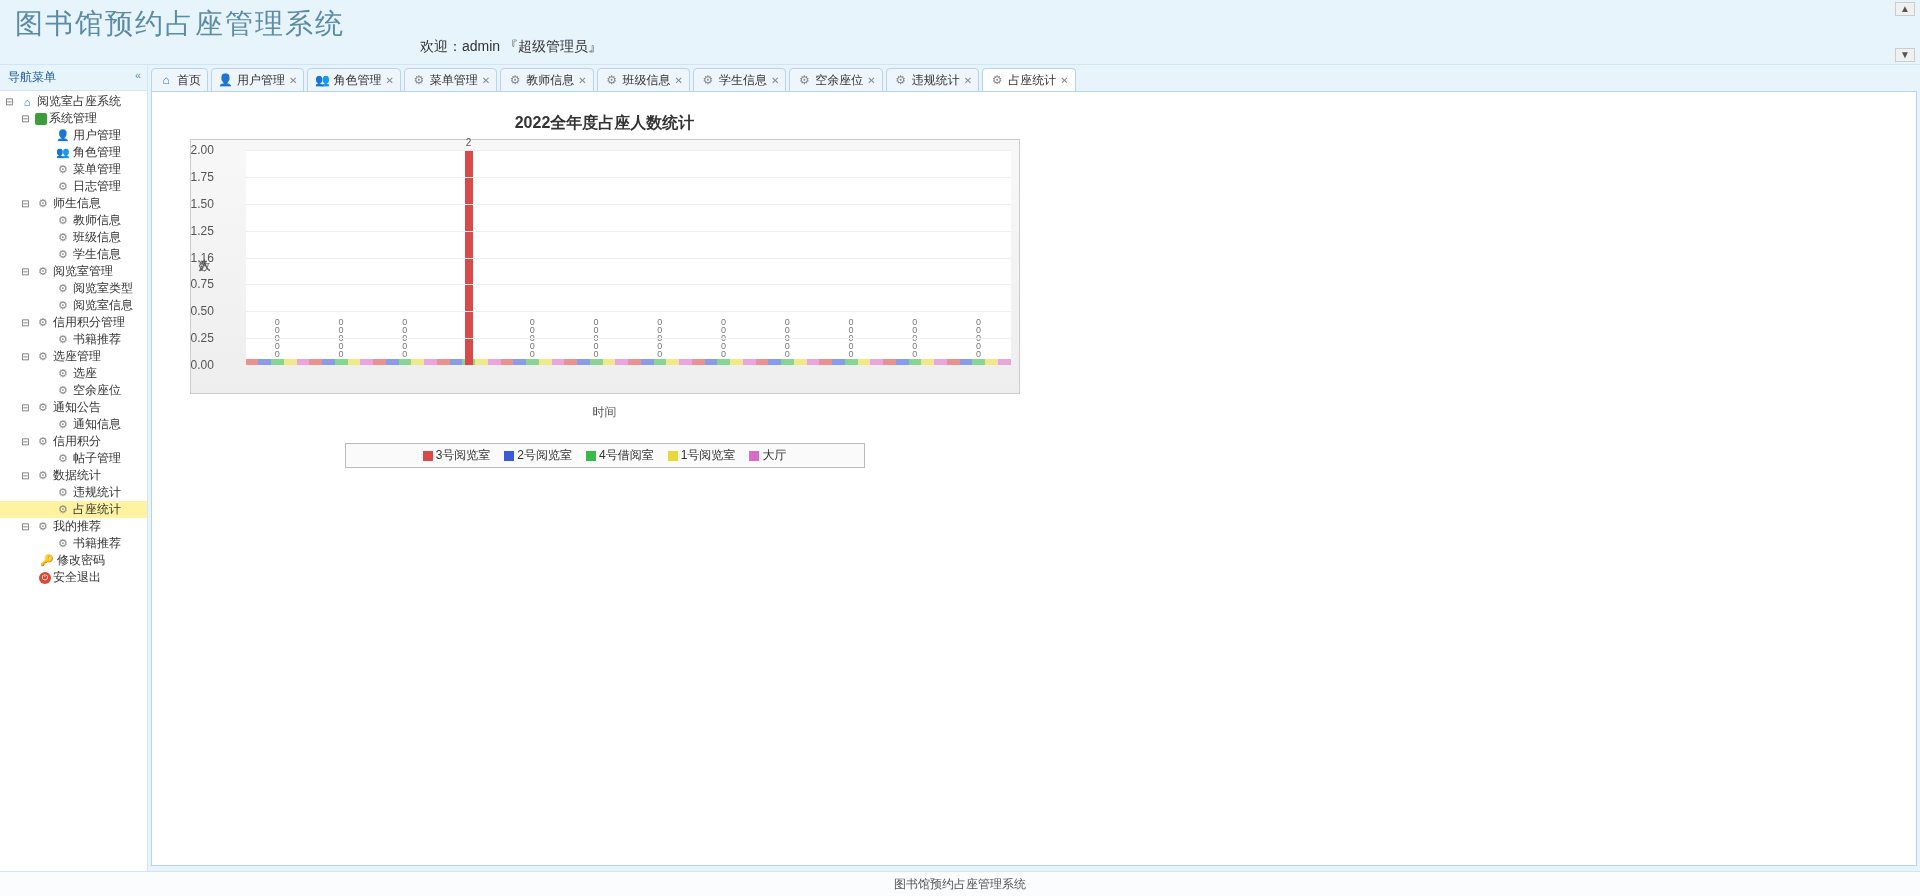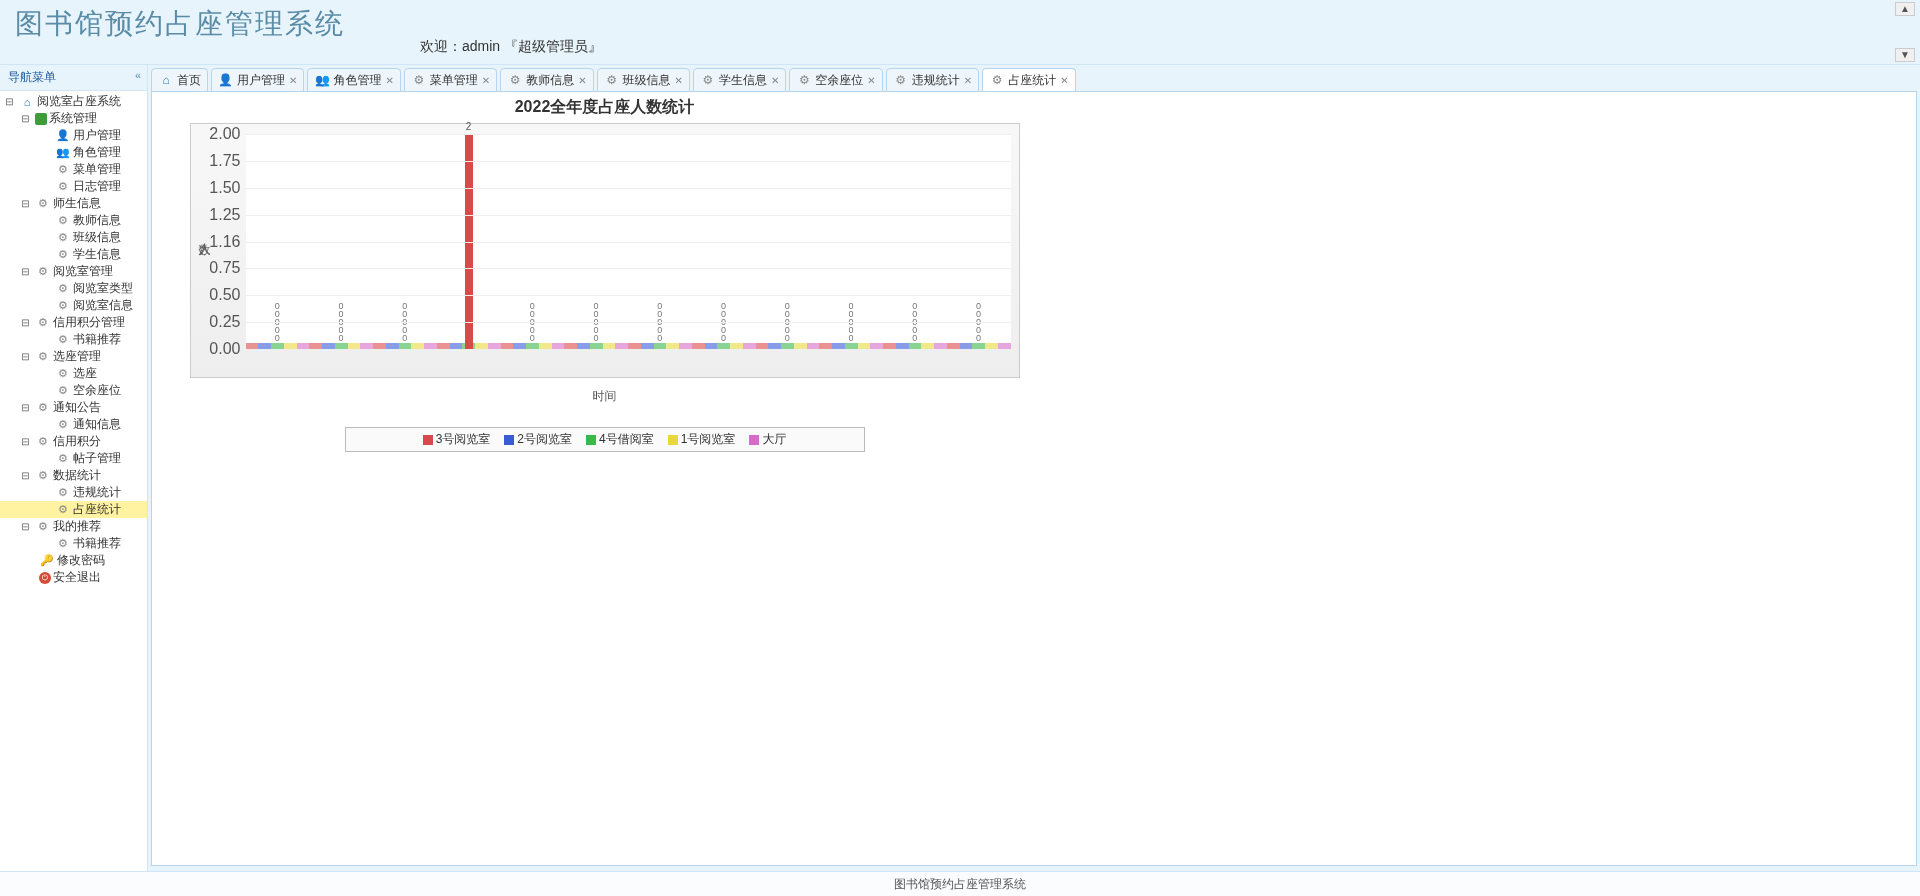--- a/index.html
+++ b/index.html
@@ -26,26 +26,26 @@
 .ic-gear { color:#888; }
 .ic-exit { background:#d84a38; border-radius:50%; width:12px; height:12px; color:#fff; font-size:8px; line-height:12px; text-align:center; }
 .ic-key { color:#c9a227; }
 .main { flex:1; background:#e8f4fb; padding:3px; position:relative; }
 .tabs { display:flex; gap:3px; height:24px; }
 .tab { background:#eef5fb; border:1px solid #b8d4ea; border-radius:4px 4px 0 0; padding:0 6px; display:flex; align-items:center; font-size:12px; cursor:pointer; }
 .tab.active { background:#fff; border-bottom-color:#fff; }
 .tab .tic { width:16px; height:16px; margin-right:3px; display:inline-flex; align-items:center; justify-content:center; }
 .tab .cls { margin-left:4px; color:#888; font-size:10px; }
 .content { background:#fff; border:1px solid #b8d4ea; height:775px; margin-top:-1px; position:relative; }
-.chart-wrap { position:absolute; left:10px; top:5px; width:885px; }
+.chart-wrap { position:absolute; left:10px; top:21px; width:885px; }
 .ct-title { text-align:center; font-size:16px; font-weight:bold; color:#333; }
 .ct-sub { text-align:center; font-size:12px; color:#555; margin-top:2px; }
 .plot { position:relative; width:830px; height:255px; margin:5px auto 0; background:linear-gradient(#f8f8f8,#eeeeee); border:1px solid #ccc; }
 .grid { position:absolute; left:55px; top:10px; width:765px; height:215px; background:#fff; }
-.ytick { position:absolute; left:0; width:50px; text-align:right; font-size:16px; color:#555; transform:translateY(-50%); }
+.ytick { position:absolute; left:0; width:50px; text-align:left; font-size:12px; color:#555; transform:translateY(-50%); }
 .gl { position:absolute; left:55px; width:765px; border-top:1px solid #eee; }
 .xt-wrap { position:absolute; left:55px; top:228px; width:765px; display:flex; }
 .xt { flex:1; text-align:center; font-size:11px; color:#555; }
 .xstripe { position:absolute; bottom:0; height:6px; }
 .bar { position:absolute; bottom:0; width:8px; background:linear-gradient(#e85a5a,#c43a3a); }
 .bar-lbl { position:absolute; font-size:10px; color:#555; transform:translateX(-50%); }
 .xlb { text-align:center; font-size:12px; color:#555; margin-top:10px; }
 .ylb { position:absolute; left:5px; top:110px; font-size:12px; color:#555; writing-mode:vertical-rl; }
 .legend { width:520px; margin:22px auto 0; border:1px solid #bbb; background:#fafafa; padding:3px 8px; display:flex; justify-content:center; gap:14px; font-size:12px; }
 .lg-item { display:flex; align-items:center; gap:3px; }

